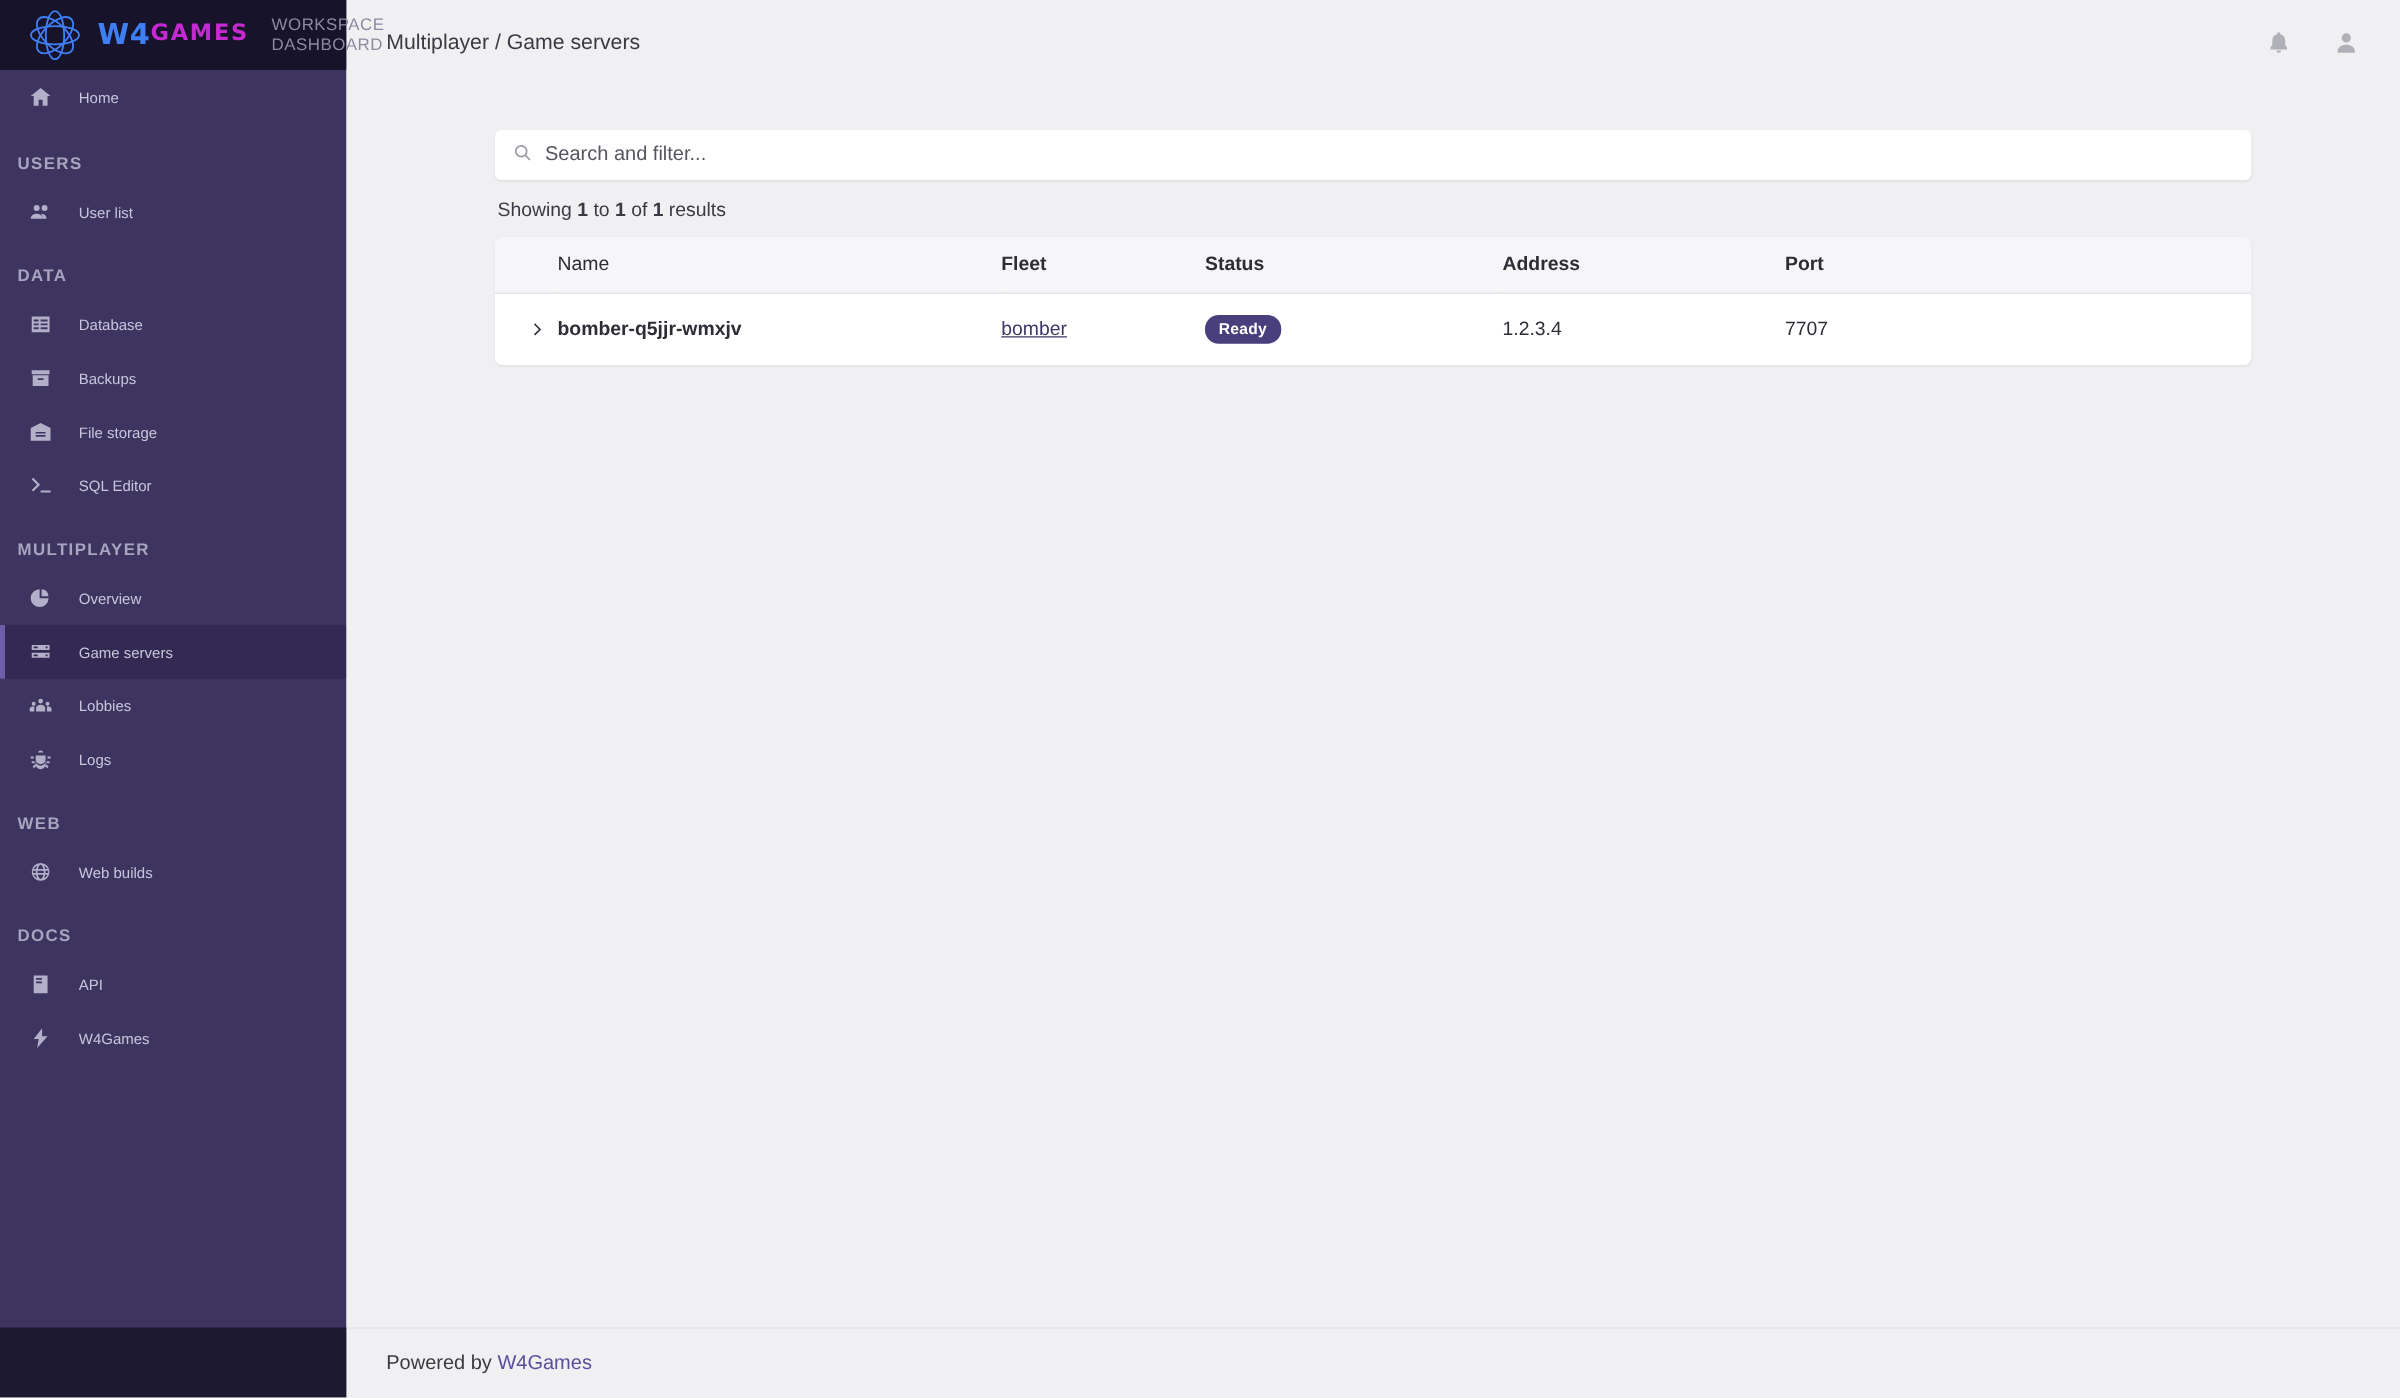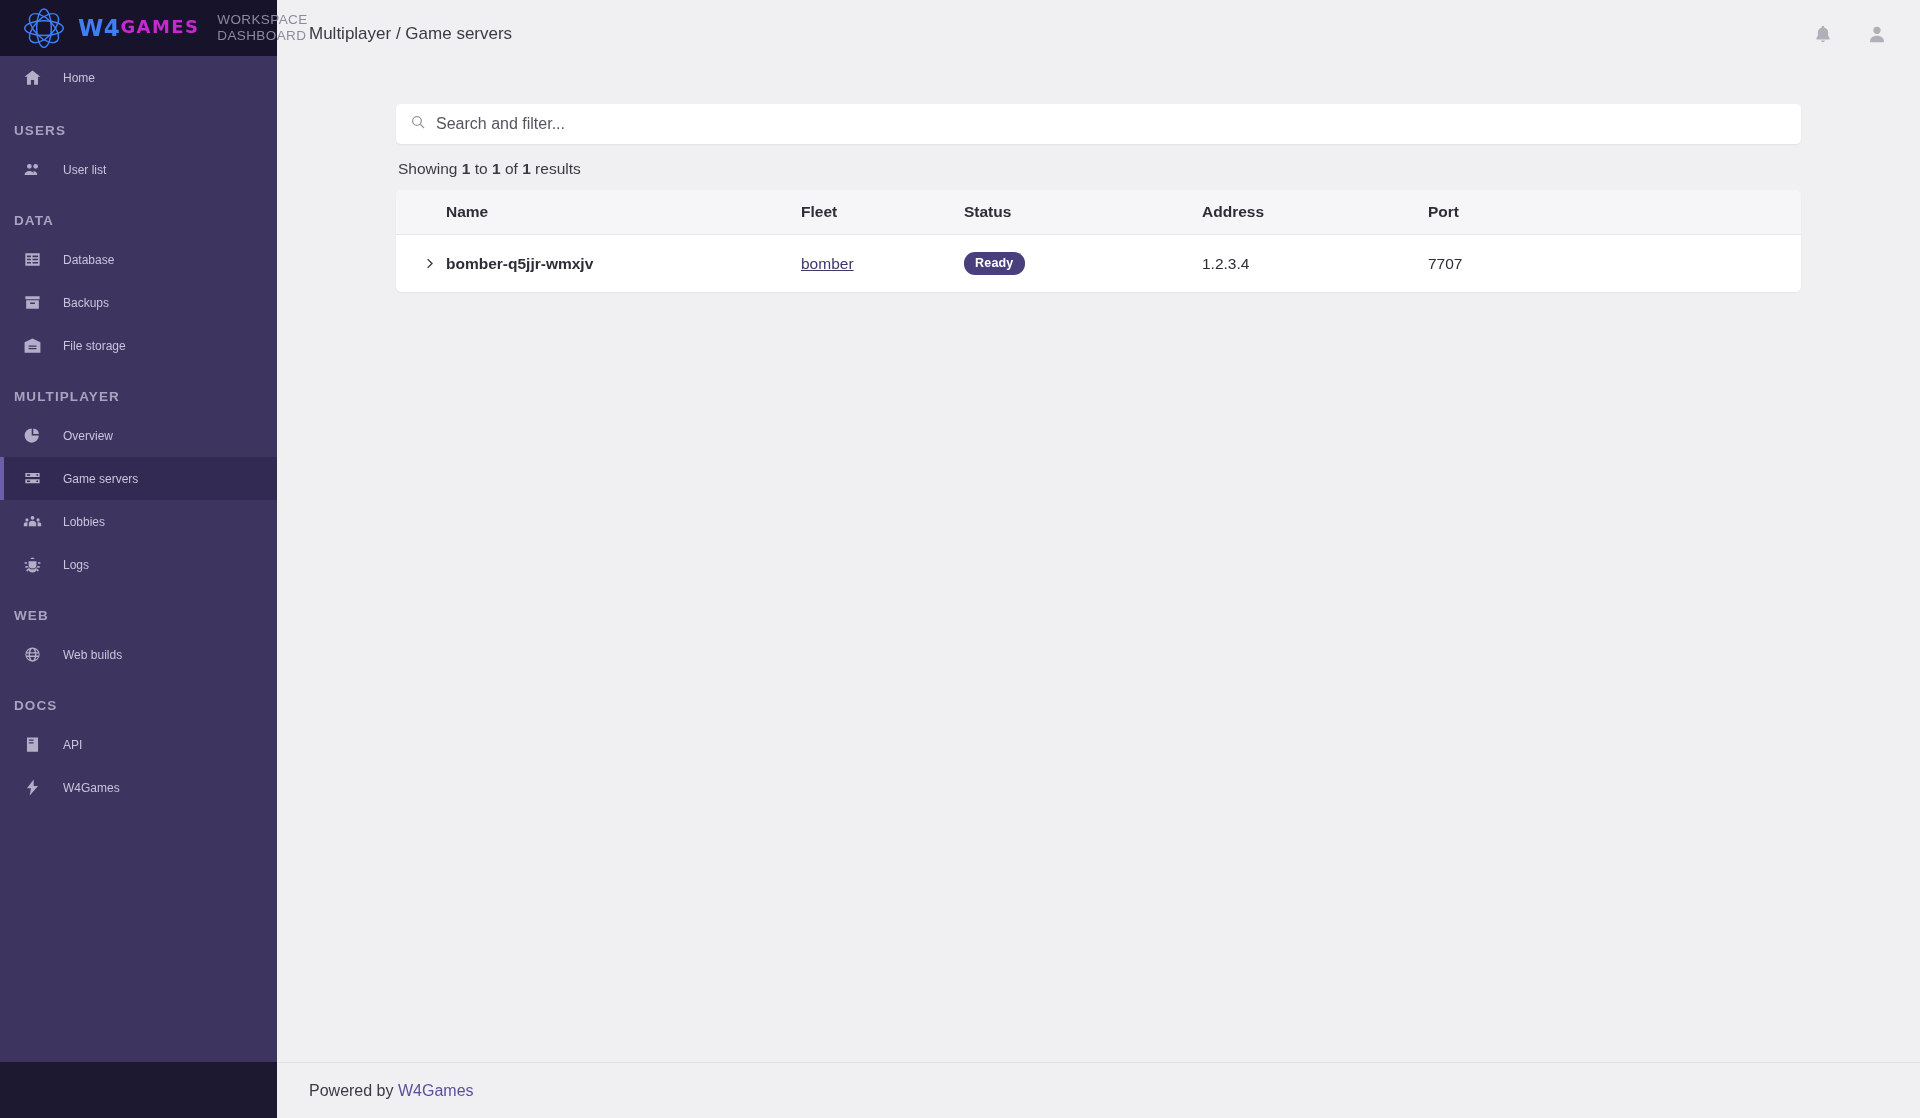--- a/index.html
+++ b/index.html
@@ -152,21 +152,21 @@
     padding: 17px 0;
     font-size: 15.5px; color: #2d2d36;
     background: #ffffff;
   }
   .col-expand { width: 50px; padding-left: 22px !important; }
   .col-name { width: 355px; font-weight: 700; }
   .col-fleet { width: 163px; }
   .col-status { width: 238px; }
   .col-address { width: 226px; }
   .col-port { }
-  th.col-name { font-weight: 700; }
+  th.col-name { font-weight: 400; }
   .expand-btn {
     width: 22px; height: 22px; display: flex; align-items: center;
     justify-content: center; cursor: pointer;
   }
   .expand-btn svg { width: 15px; height: 15px; stroke: #3a3a44; fill: none; stroke-width: 2.2; }
   .fleet-link {
     color: #3f3767; text-decoration: underline; cursor: pointer;
   }
   .badge {
     display: inline-block;
@@ -253,20 +253,28 @@
         </span>
         <span class="nav-label">Backups</span>
       </div>
       <div class="nav-item">
         <span class="nv-icon">
           <svg viewBox="0 0 24 24">
               <path d="M12 3 2 8v13h20V8zM7 12h10v1.6H7zm0 3.2h10v1.6H7z"></path>
             </svg>
         </span>
         <span class="nav-label">File storage</span>
+      </div>
+      <div class="nav-item">
+        <span class="nv-icon">
+          <svg viewBox="0 0 24 24">
+              <path d="M3 5.6 4.5 4l7 7-7 7L3 16.4 8.4 11zM12 17h10v2H12z"></path>
+            </svg>
+        </span>
+        <span class="nav-label">SQL Editor</span>
       </div>
 
       <div class="nav-section">MULTIPLAYER</div>
       <div class="nav-item">
         <span class="nv-icon">
           <svg viewBox="0 0 24 24">
               <path d="M11 3a9 9 0 1 0 9 9h-9zM13 3v7h7a7 7 0 0 0-7-7z"></path>
             </svg>
         </span>
         <span class="nav-label">Overview</span>

